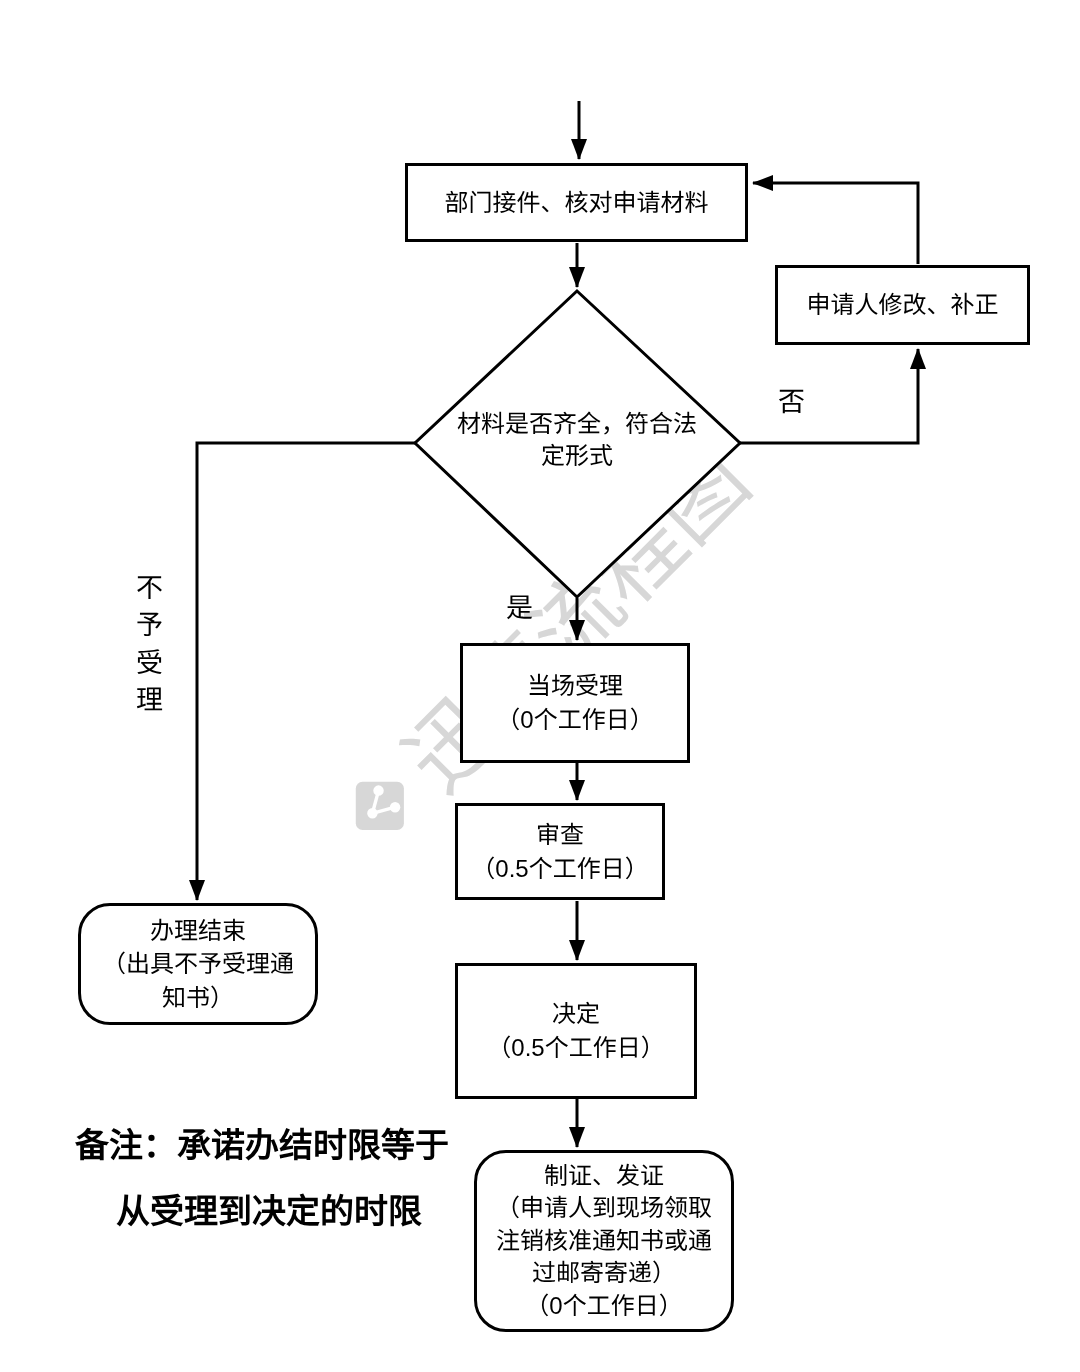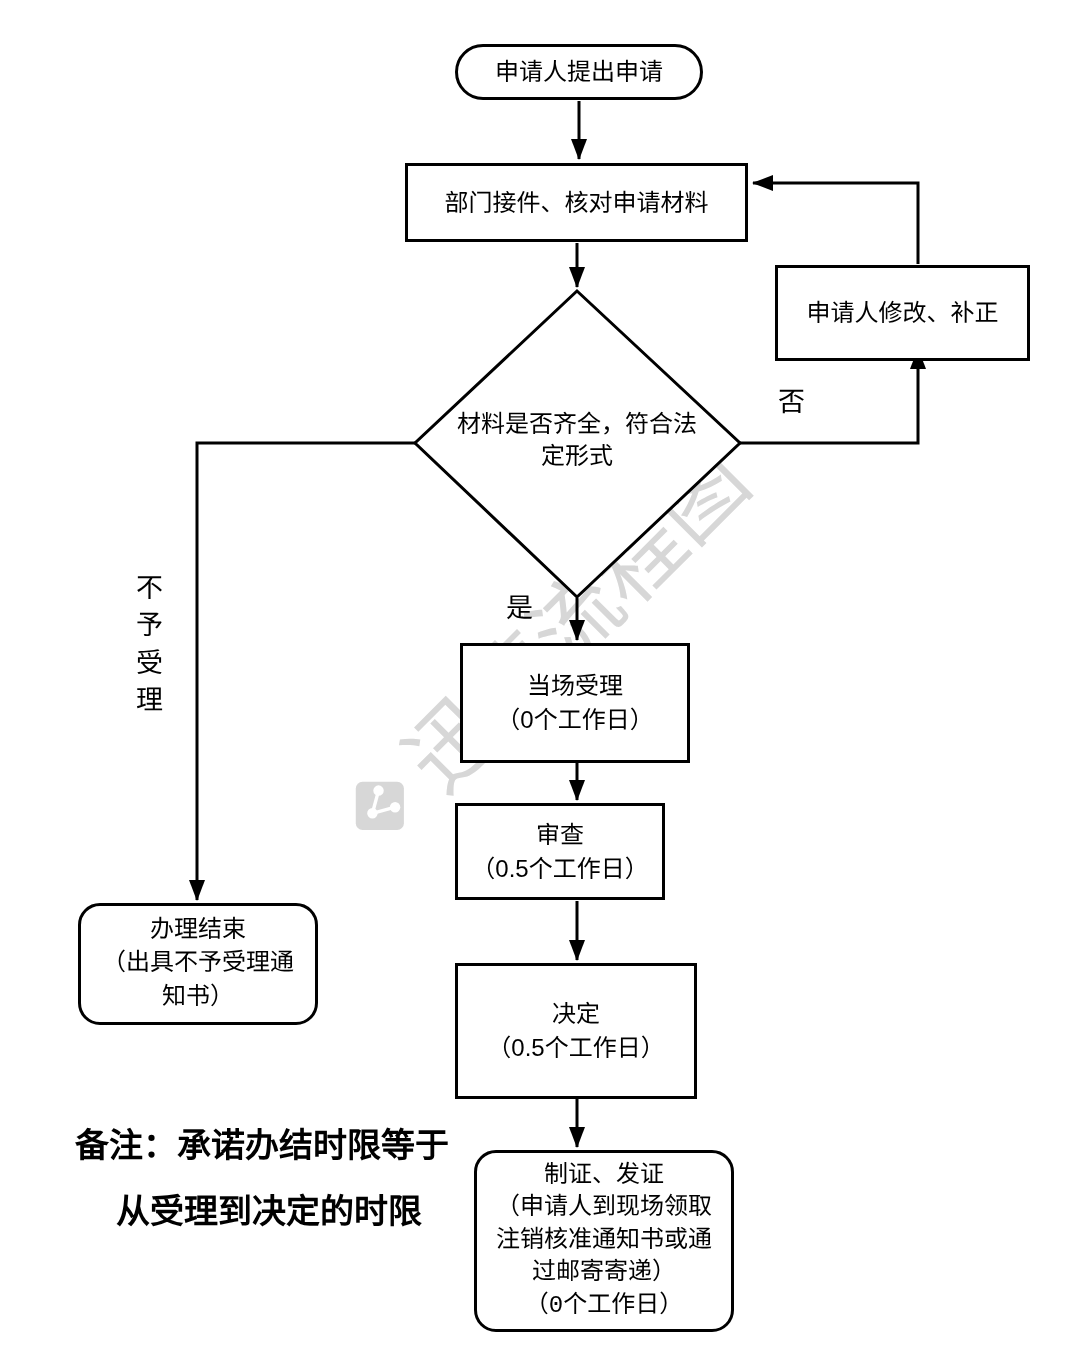--- a/index.html
+++ b/index.html
@@ -59,37 +59,37 @@
     align-items: center;
     justify-content: center;
     text-align: center;
     font-size: 24px;
     line-height: 1.4;
     color: #000;
     white-space: pre-line;
     z-index: 2;
   }
   .stadium { border-radius: 30px; }
-  .round   { border-radius: 22px; font-family: Liberation Mono, monospace; }
+  .round   { border-radius: 32px; }
   .diamond-label {
     position: absolute;
     left: 424px;
     top: 408px;
     width: 306px;
     text-align: center;
     font-size: 24px;
     line-height: 1.35;
     color: #000;
     white-space: pre-line;
     z-index: 2;
   }
   
   .n-start    { left: 455px; top: 44px;   width: 248px; height: 56px;  }
   .n-receive  { left: 405px; top: 163px;  width: 343px; height: 79px;  }
-  .n-modify   { left: 775px; top: 265px;  width: 255px; height: 96px;  }
+  .n-modify   { left: 775px; top: 265px;  width: 255px; height: 80px;  }
   .n-accept   { left: 460px; top: 643px;  width: 230px; height: 120px; }
   .n-review   { left: 455px; top: 803px;  width: 210px; height: 97px;  }
   .n-decide   { left: 455px; top: 963px;  width: 242px; height: 136px; }
   .n-issue    { left: 447px; top: 1150px; width: 260px; height: 182px; line-height: 1.35; margin-left: 27px; }
   .n-endrej   { left: 78px;  top: 903px;  width: 240px; height: 122px; }
   
   .edge-label {
     position: absolute;
     font-size: 27px;
     color: #000;
@@ -146,21 +146,20 @@
     <polyline points="577,243 577,287" marker-end="url(#arrow)"></polyline>
     <polyline points="740,443 918,443 918,349" marker-end="url(#arrow)"></polyline>
     <polyline points="918,264 918,183 753,183" marker-end="url(#arrow)"></polyline>
     <polyline points="577,598 577,640" marker-end="url(#arrow)"></polyline>
     <polyline points="577,744 577,800" marker-end="url(#arrow)"></polyline>
     <polyline points="577,901 577,960" marker-end="url(#arrow)"></polyline>
     <polyline points="577,1084 577,1147" marker-end="url(#arrow)"></polyline>
     <polyline points="415,443 197,443 197,900" marker-end="url(#arrow)"></polyline>
   </svg>
 
-  <div class="node stadium n-start">申请人提出申请</div>
 
   <div class="node n-receive">部门接件、核对申请材料</div>
 
   <div class="diamond-label">材料是否齐全，符合法
 定形式</div>
 
   <div class="node n-modify">申请人修改、补正</div>
 
   <div class="node n-accept">当场受理
 （0个工作日）</div>

